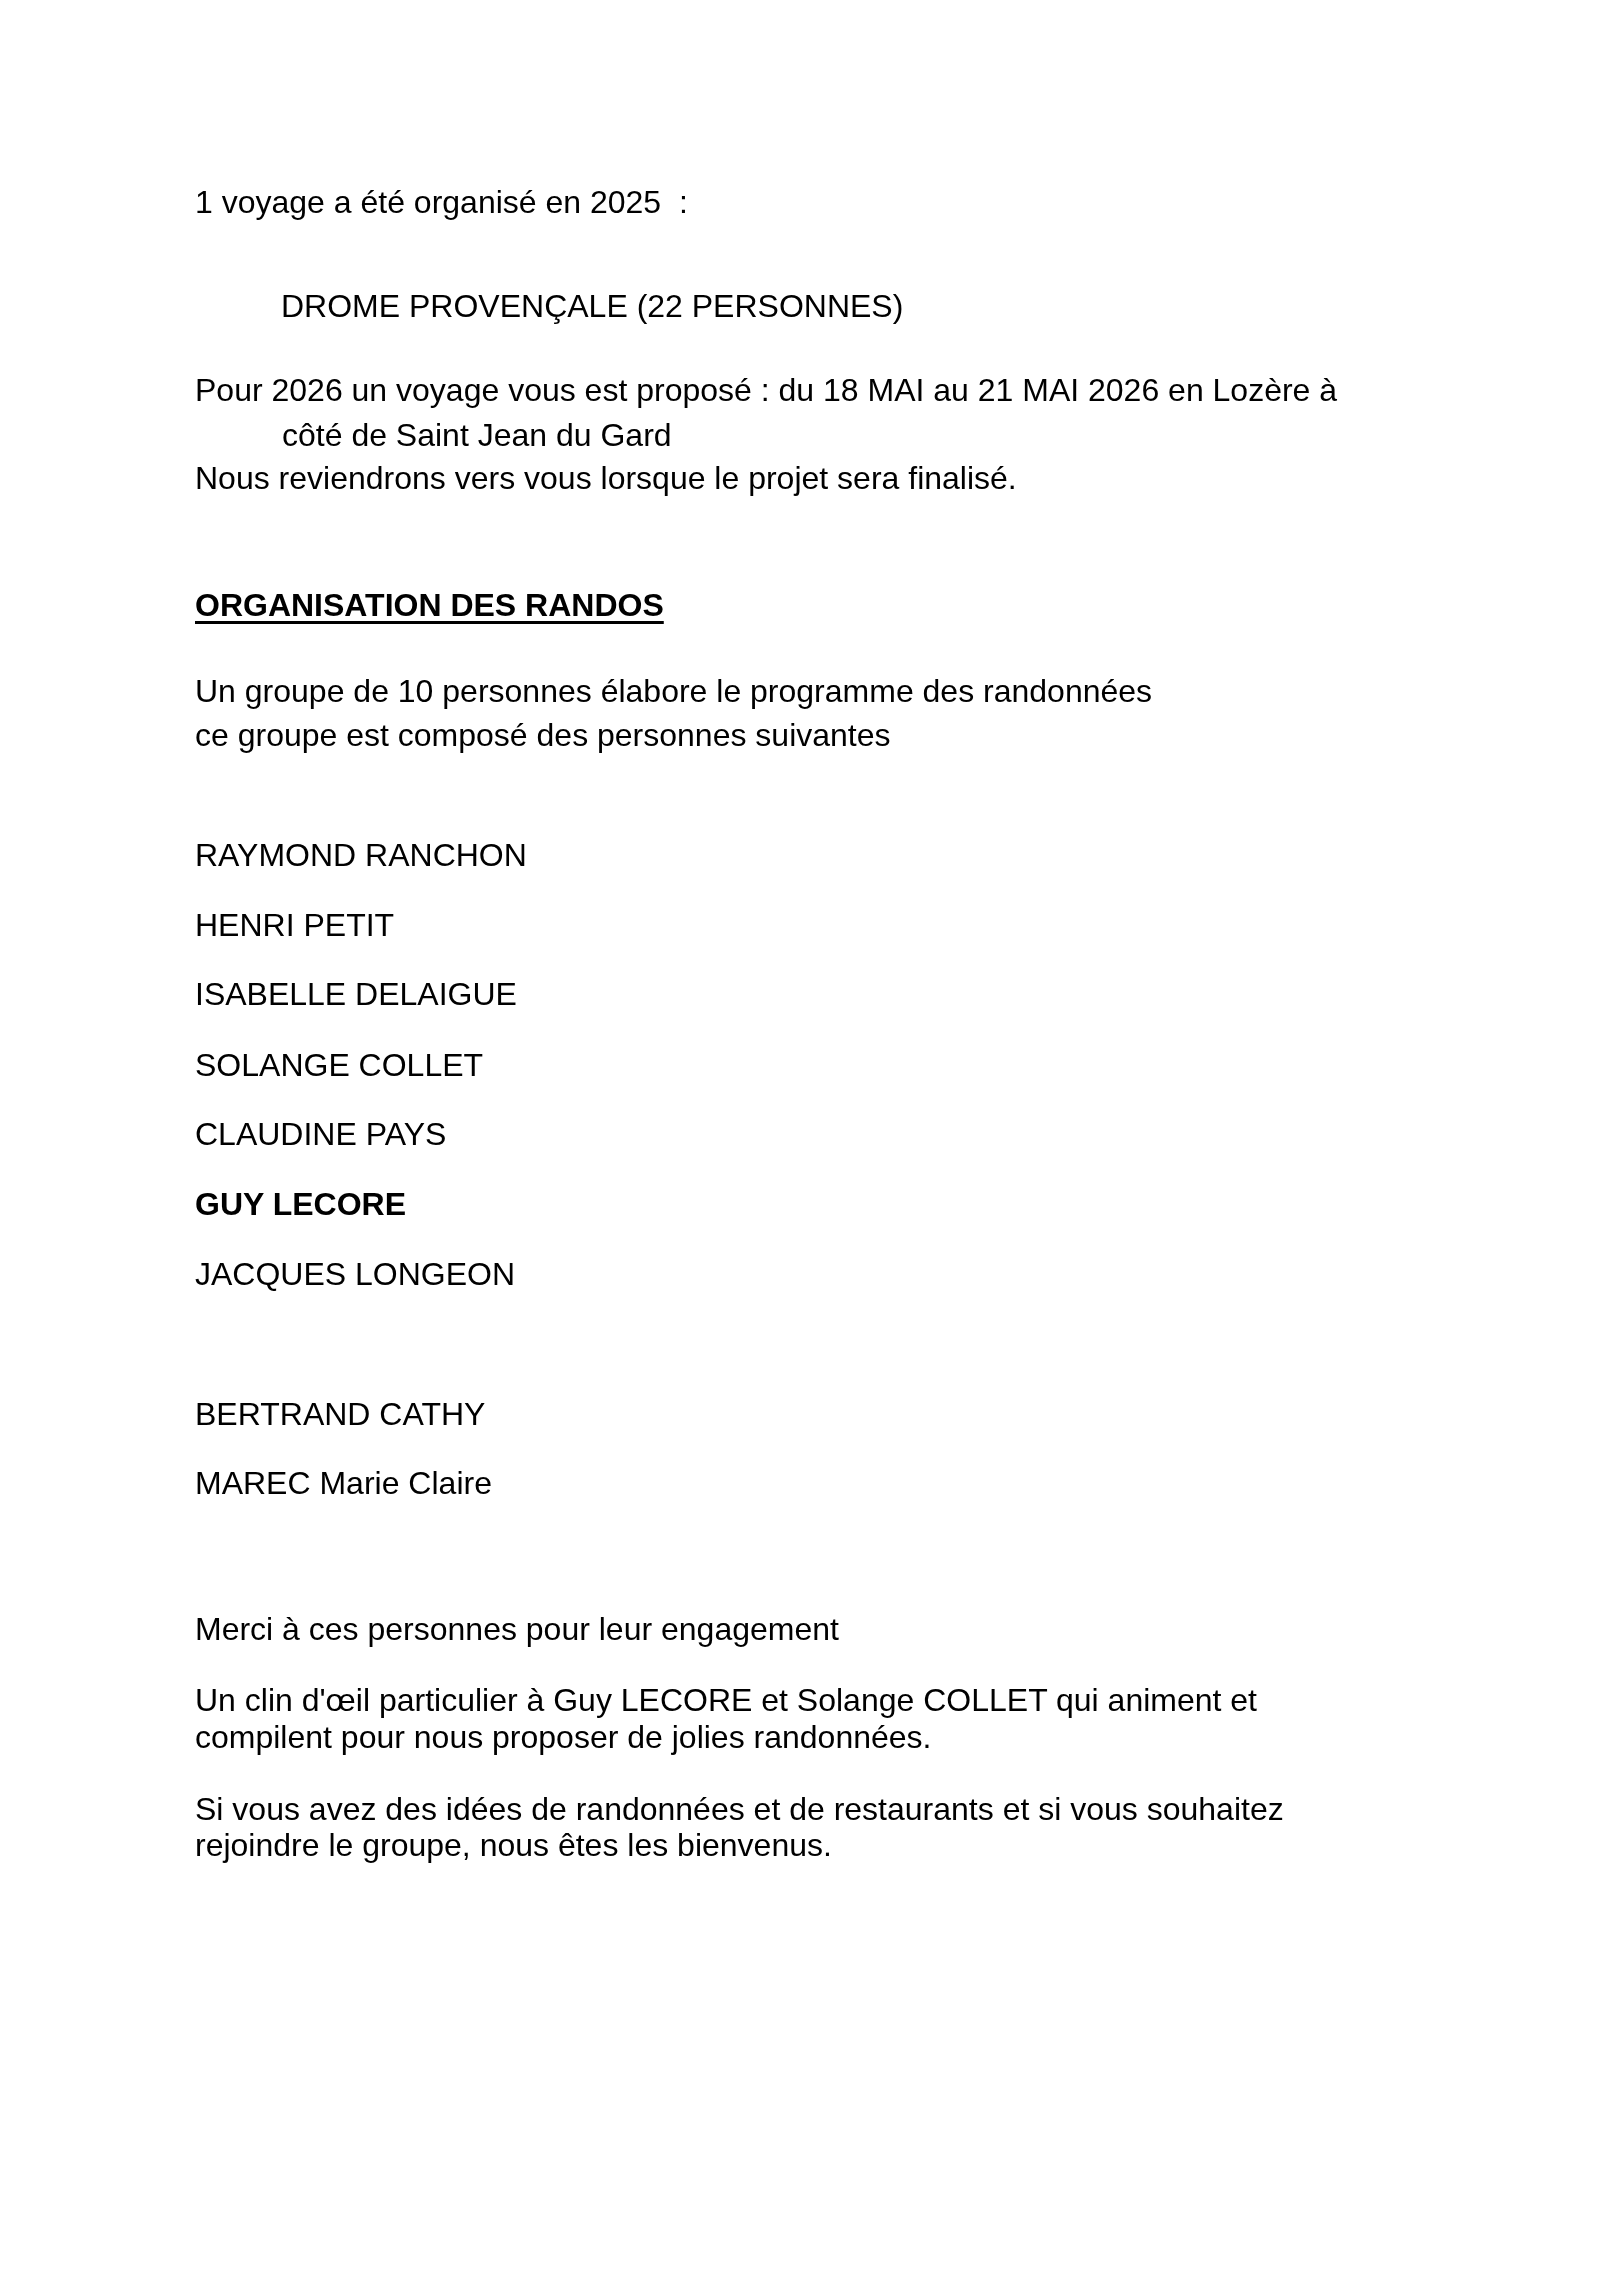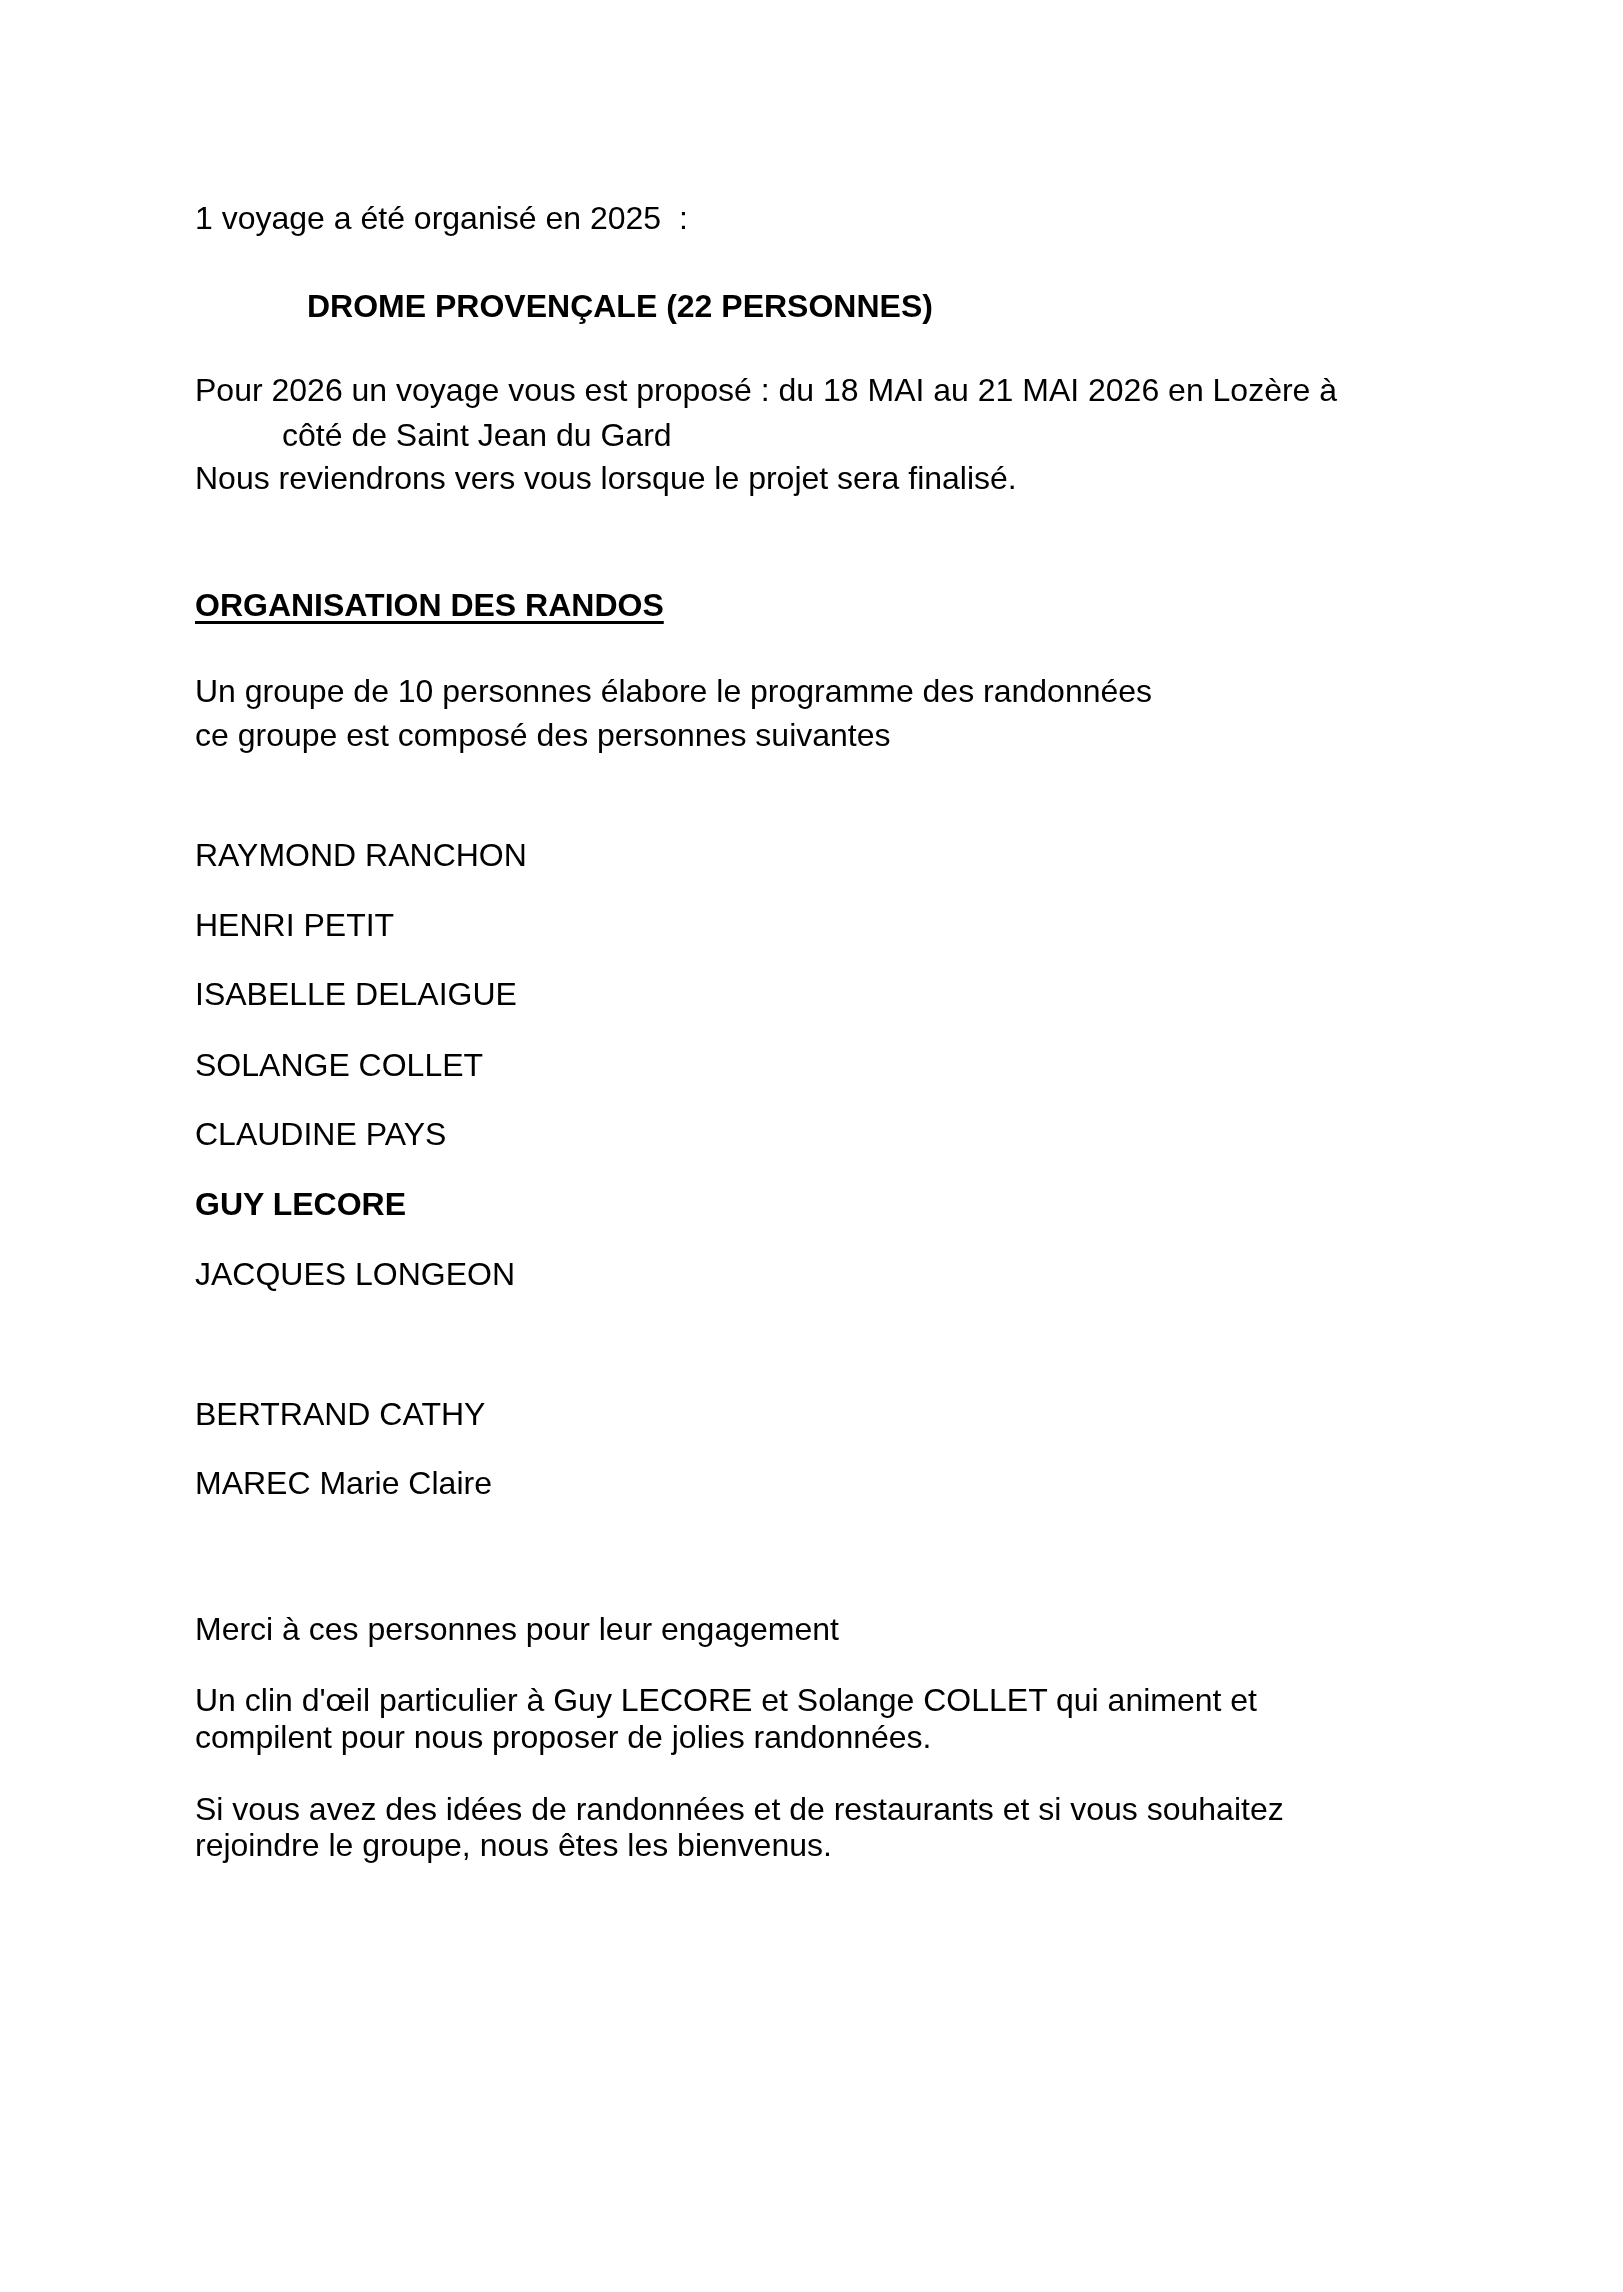--- a/index.html
+++ b/index.html
@@ -16,30 +16,30 @@
     font-family: "Liberation Sans", sans-serif;
     font-size: 32px;
     line-height: 44px;
     overflow: hidden;
   }
   .line {
     position: absolute;
     left: 195px;
     white-space: pre;
   }
-  .indent-title  { left: 307px; font-weight: bold; }
+  .indent-title  { left: 281px; }
   .indent-cont   { left: 282px; }
   .heading {
     text-decoration: underline;
     text-decoration-thickness: 2.9px;
     text-underline-offset: 4.9px;
     font-weight: bold;
   }
   
-  .y-intro   { top: 196px; }
+  .y-intro   { top: 180px; }
   .y-trip    { top: 284px; }
   .y-prop1   { top: 368px; }
   .y-prop2   { top: 413px; }
   .y-prop3   { top: 456px; }
   .y-head    { top: 583px; }
   .y-grp1    { top: 669px; }
   .y-grp2    { top: 713px; }
   .y-m0 { top: 833px; }
   .y-m1 { top: 903px; }
   .y-m2 { top: 972px; }

